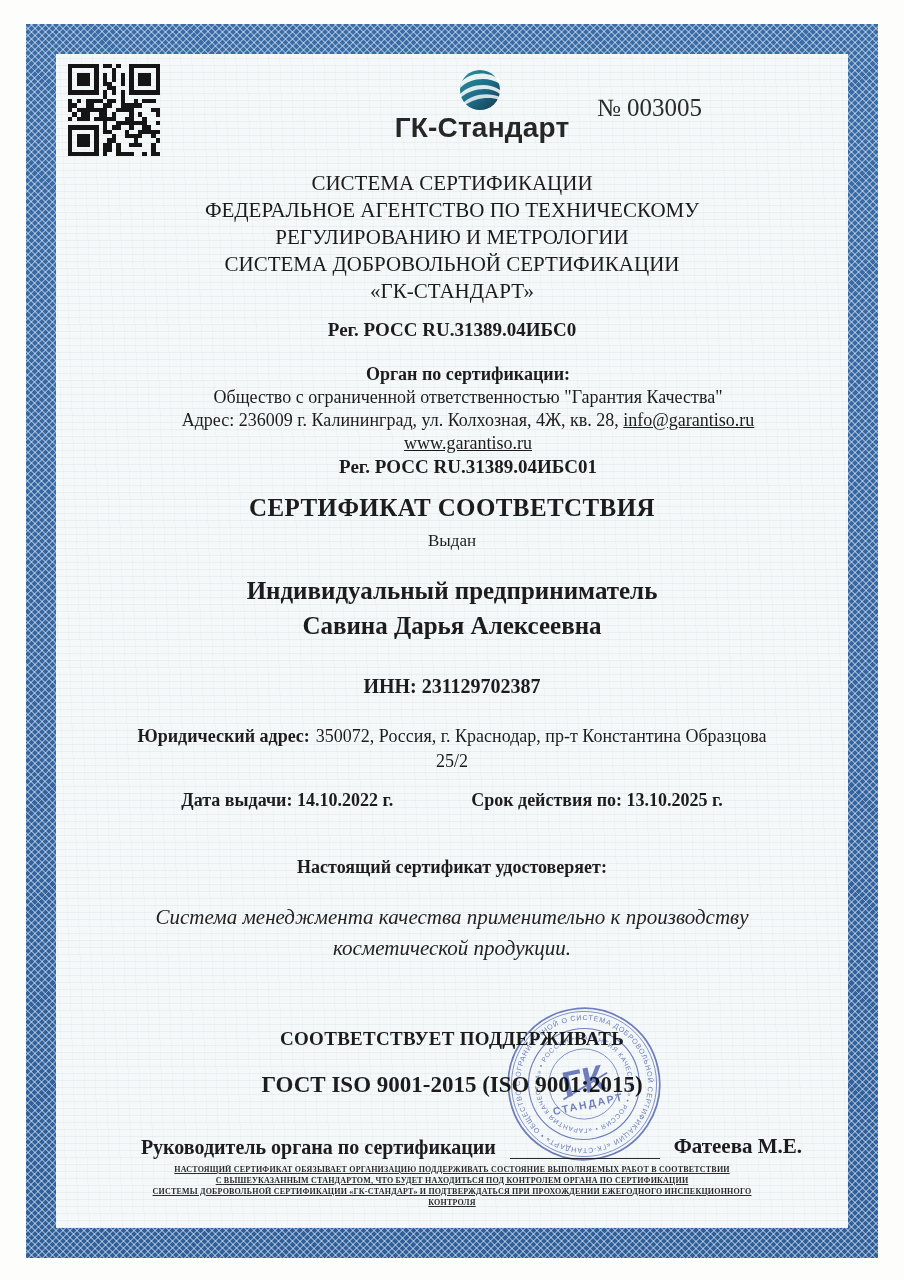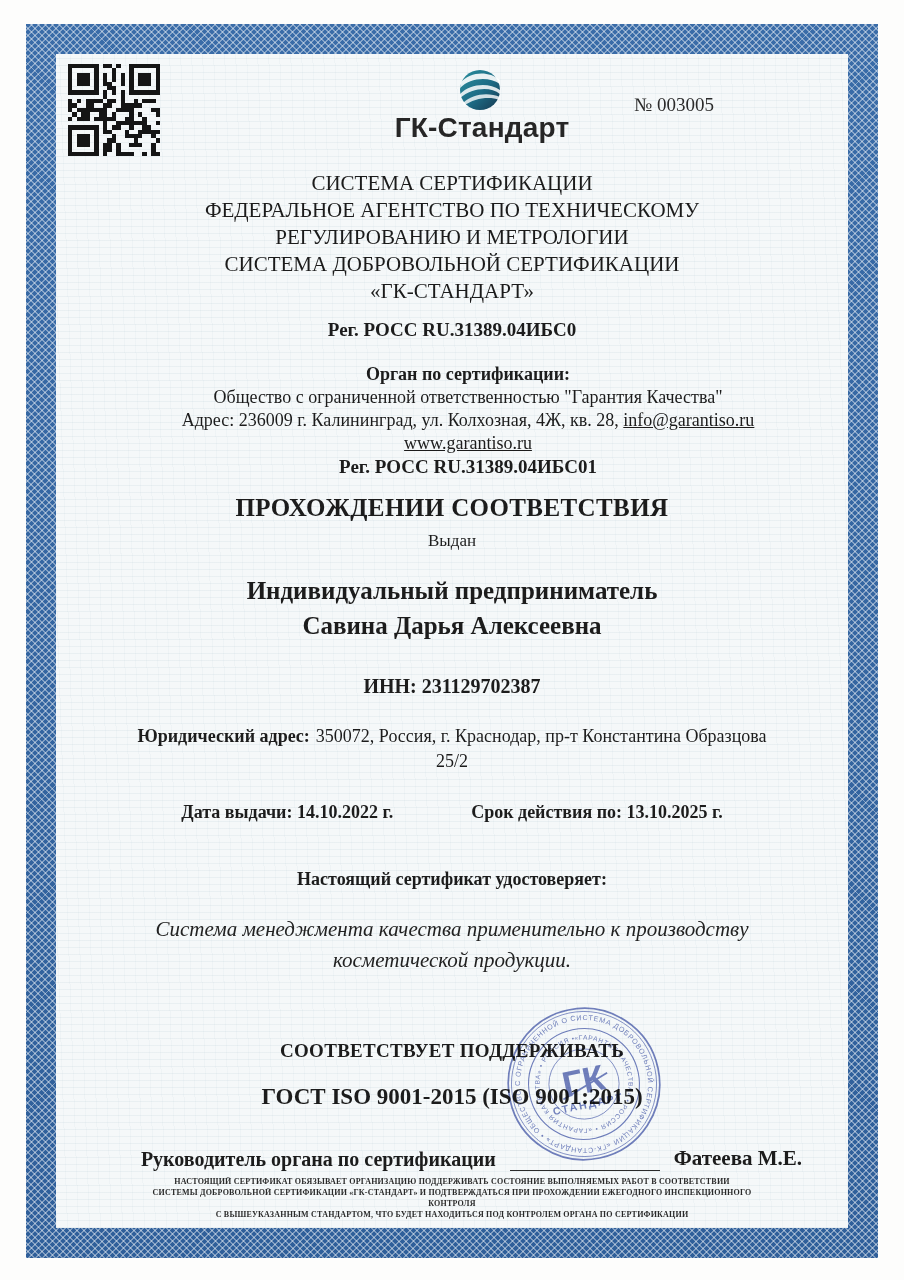--- a/index.html
+++ b/index.html
@@ -55,22 +55,22 @@
   .logo-row{
     display:flex;justify-content:center;align-items:center;
     padding-top:28px;margin-left:60px;height:48px;flex-direction:column;
   }
   .logo-icon{width:44px;height:44px;margin-right:4px;flex:0 0 auto;}
   .logo-text{
     font-family:"Liberation Sans", sans-serif;
     font-weight:bold;font-size:28px;color:#262626;letter-spacing:.2px;
   }
   .doc-number{
-    position:absolute;right:134px;top:40px;
-    font-size:19px;color:#2b2b2b;
+    position:absolute;right:146px;top:40px;
+    font-size:25px;color:#2b2b2b;
   }
 
   .header-block{margin-top:40px;}
   .header-line{font-weight:normal;font-size:21px;line-height:27px;color:#1b1b1b;}
   .reg1{margin-top:14px;font-weight:bold;font-size:19px;}
 
   .organ-block{margin-top:22px;font-size:18px;line-height:23px;padding-left:32px;}
   .organ-title{font-weight:bold;}
   .u{text-decoration:underline;}
   .reg2{font-weight:bold;font-size:19px;}
@@ -79,21 +79,21 @@
   .cert-number{font-weight:bold;font-size:19px;margin-top:2px;}
   .issued{font-size:17px;margin-top:9px;}
 
   .holder{margin-top:22px;font-weight:bold;font-size:25px;line-height:35px;text-align:center;}
   .inn{margin-top:32px;font-weight:bold;font-size:20px;}
 
   .legal{margin:26px auto 0 auto;max-width:690px;font-size:18px;line-height:25px;}
   .legal .lbl{font-weight:bold;margin-right:6px;}
 
   .dates-row{
-    margin-top:28px;display:flex;justify-content:center;gap:78px;
+    margin-top:16px;display:flex;justify-content:center;gap:78px;
     font-weight:bold;font-size:18px;
   }
 
   .certifies{margin-top:46px;font-weight:bold;font-size:18px;}
   .scope{
     margin:24px auto 0 auto;max-width:680px;
     font-style:italic;font-size:21px;line-height:31px;color:#222;
   }
 
   .complies{margin-top:64px;font-weight:bold;font-size:19px;letter-spacing:.3px;}
@@ -103,21 +103,21 @@
     margin-top:36px;display:flex;justify-content:center;align-items:flex-end;gap:14px;
     font-size:20px;
     padding-left:39px;
   }
   .sign-label{font-weight:bold;}
   .sign-line{width:150px;border-bottom:1.6px solid #2b2b2b;height:20px;}
   .sign-name{font-weight:bold;font-size:21px;}
 
   .disclaimer{margin:5px auto 0 auto;max-width:640px;}
   .disclaimer div{
-    font-weight:bold;font-size:8px;line-height:11px;color:#2a2a2a;letter-spacing:.2px;
+    font-weight:bold;font-size:8px;line-height:11px;color:#2a2a2a;letter-spacing:.2px;text-decoration:underline;
   }
 
   
   .stamp{
     position:absolute;left:450px;top:952px;
     width:156px;height:156px;
     transform:rotate(-12deg);
     opacity:.78;
     mix-blend-mode:multiply;
     pointer-events:none;
@@ -602,21 +602,21 @@
       </div>
 
       <div class="organ-block">
         <div class="organ-title">Орган по сертификации:</div>
         <div>Общество с ограниченной ответственностью "Гарантия Качества"</div>
         <div><span>Адрес: 236009 г. Калининград, ул. Колхозная, 4Ж, кв. 28,</span> <span class="u">info@garantiso.ru</span></div>
         <div class="u">www.garantiso.ru</div>
         <div class="reg2">Рег. РОСС RU.31389.04ИБС01</div>
       </div>
 
-      <div class="cert-title">ПРОХОЖДЕНИИ СООТВЕТСТВИЯ</div>
+      <div class="cert-title">СЕРТИФИКАТ СООТВЕТСТВИЯ</div>
       <div class="issued">Выдан</div>
 
       <div class="holder">
         <div>Индивидуальный предприниматель</div>
         <div>Савина Дарья Алексеевна</div>
       </div>
 
       <div class="inn">ИНН: 231129702387</div>
 
       <div class="legal">
@@ -637,22 +637,22 @@
       <div class="standard">ГОСТ ISO 9001-2015 (ISO 9001:2015)</div>
 
       <div class="sign-row">
         <span class="sign-label">Руководитель органа по сертификации</span>
         <span class="sign-line"></span>
         <span class="sign-name">Фатеева М.Е.</span>
       </div>
 
       <div class="disclaimer">
         <div>НАСТОЯЩИЙ СЕРТИФИКАТ ОБЯЗЫВАЕТ ОРГАНИЗАЦИЮ ПОДДЕРЖИВАТЬ СОСТОЯНИЕ ВЫПОЛНЯЕМЫХ РАБОТ В СООТВЕТСТВИИ</div>
+        <div>С ВЫШЕУКАЗАННЫМ СТАНДАРТОМ, ЧТО БУДЕТ НАХОДИТЬСЯ ПОД КОНТРОЛЕМ ОРГАНА ПО СЕРТИФИКАЦИИ</div>
         <div>СИСТЕМЫ ДОБРОВОЛЬНОЙ СЕРТИФИКАЦИИ «ГК-СТАНДАРТ» И ПОДТВЕРЖДАТЬСЯ ПРИ ПРОХОЖДЕНИИ ЕЖЕГОДНОГО ИНСПЕКЦИОННОГО КОНТРОЛЯ</div>
-        <div>С ВЫШЕУКАЗАННЫМ СТАНДАРТОМ, ЧТО БУДЕТ НАХОДИТЬСЯ ПОД КОНТРОЛЕМ ОРГАНА ПО СЕРТИФИКАЦИИ</div>
       </div>
 
       <svg class="stamp" viewBox="0 0 200 200">
         <g fill="none" stroke="#4c5fae">
           <circle cx="100" cy="100" r="97" stroke-width="2.2"></circle>
           <circle cx="100" cy="100" r="93" stroke-width="1"></circle>
           <circle cx="100" cy="100" r="71" stroke-width="1.4"></circle>
           <circle cx="100" cy="100" r="45" stroke-width="1"></circle>
         </g>
         <defs>

